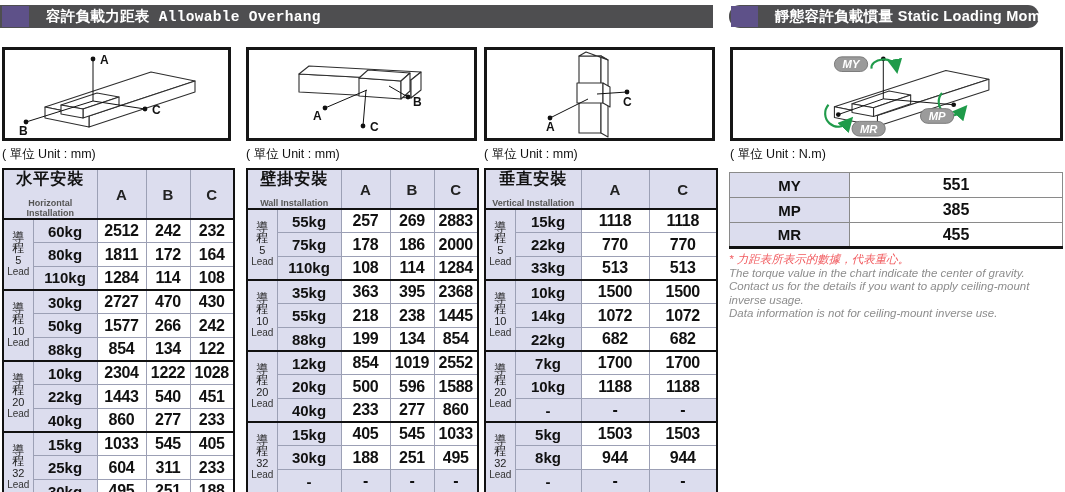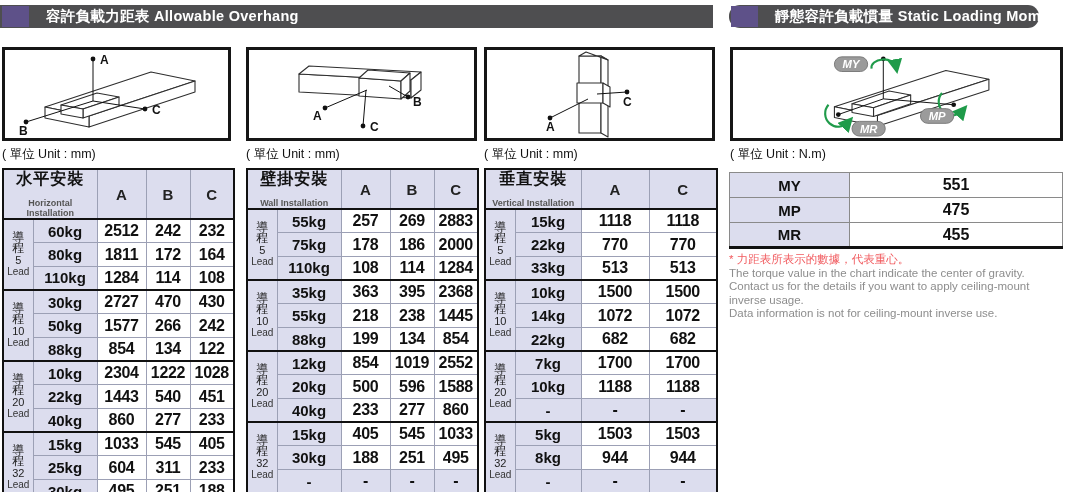--- a/index.html
+++ b/index.html
@@ -6,21 +6,21 @@
   html,body { width:1065px; height:492px; }
   body {
     position:relative; background:#fff; overflow:hidden;
     font-family:"Liberation Sans","DejaVu Sans",sans-serif; color:#111;
   }
   
   .bar { position:absolute; top:5px; height:23px; background:#4e4e50; color:#fff;
          display:flex; align-items:center; }
   .bar .sq { position:absolute; left:2px; top:1px; bottom:1px; width:27px; background:#5e5189; }
   .bar .txt { margin-left:46px; font-weight:bold; font-size:14.5px; letter-spacing:.3px; white-space:nowrap; }
-  #bar-left  { left:0;  width:713px; }
+  #bar-left  { left:0;  width:713px;font-family:Liberation Mono, monospace; }
   #bar-right { left:729px; width:310px;border-radius:11px; }
   
   .dgbox { position:absolute; top:47px; height:94px; background:#fff; border:3px solid #161616; }
   #dg1 { left:2px;   width:229px; }
   #dg2 { left:246px; width:231px; }
   #dg3 { left:484px; width:231px; }
   #dg4 { left:730px; width:333px; }
   .dgbox svg { display:block; width:100%; height:100%; }
   .dgshape { fill:#fff; stroke:#2e2e2e; stroke-width:1.1; stroke-linejoin:round; }
   .dgline  { stroke:#111; stroke-width:1; }
@@ -56,21 +56,21 @@
   tr.g0 td { border-top:2px solid #111; }
   tr.dash td { background:#dcddee; }
   
   #momwrap { position:absolute; left:729px; top:172px; }
   table.mom { border-collapse:collapse; width:334px; border:1px solid #8a8a8a; border-bottom:3px solid #111; }
   table.mom tr { height:25px; }
   table.mom td { border:1px solid #8a8a8a; text-align:center; padding:0; }
   td.ml { background:#dcddee; font-weight:bold; font-size:15px; width:120px; border-right:2px solid #333; }
   td.mv { font-size:16px; font-weight:bold; }
   
-  #notes { position:absolute; left:729px; top:251px; width:336px; font-size:11.5px; }
+  #notes { position:absolute; left:729px; top:251px; width:336px; font-size:11.5px;font-style:italic; }
   .note-zh { color:#f15a5e; line-height:14.5px; margin-top:1px; }
   .note-en { color:#8d8d8d; line-height:13.5px; }
 </style>
 </head>
 <body>
 
 <div class="bar" id="bar-left">
   <span class="sq"></span>
   <span class="txt"><span>容許負載力距表</span> <span>Allowable Overhang</span></span>
 </div>
@@ -514,21 +514,21 @@
 
 <div id="momwrap">
     <table class="mom">
       <tbody>
         <tr>
           <td class="ml">MY</td>
           <td class="mv">551</td>
         </tr>
         <tr>
           <td class="ml">MP</td>
-          <td class="mv">475</td>
+          <td class="mv">385</td>
         </tr>
         <tr>
           <td class="ml">MR</td>
           <td class="mv">455</td>
         </tr>
       </tbody>
     </table>
   </div>
 
 <div id="notes">

